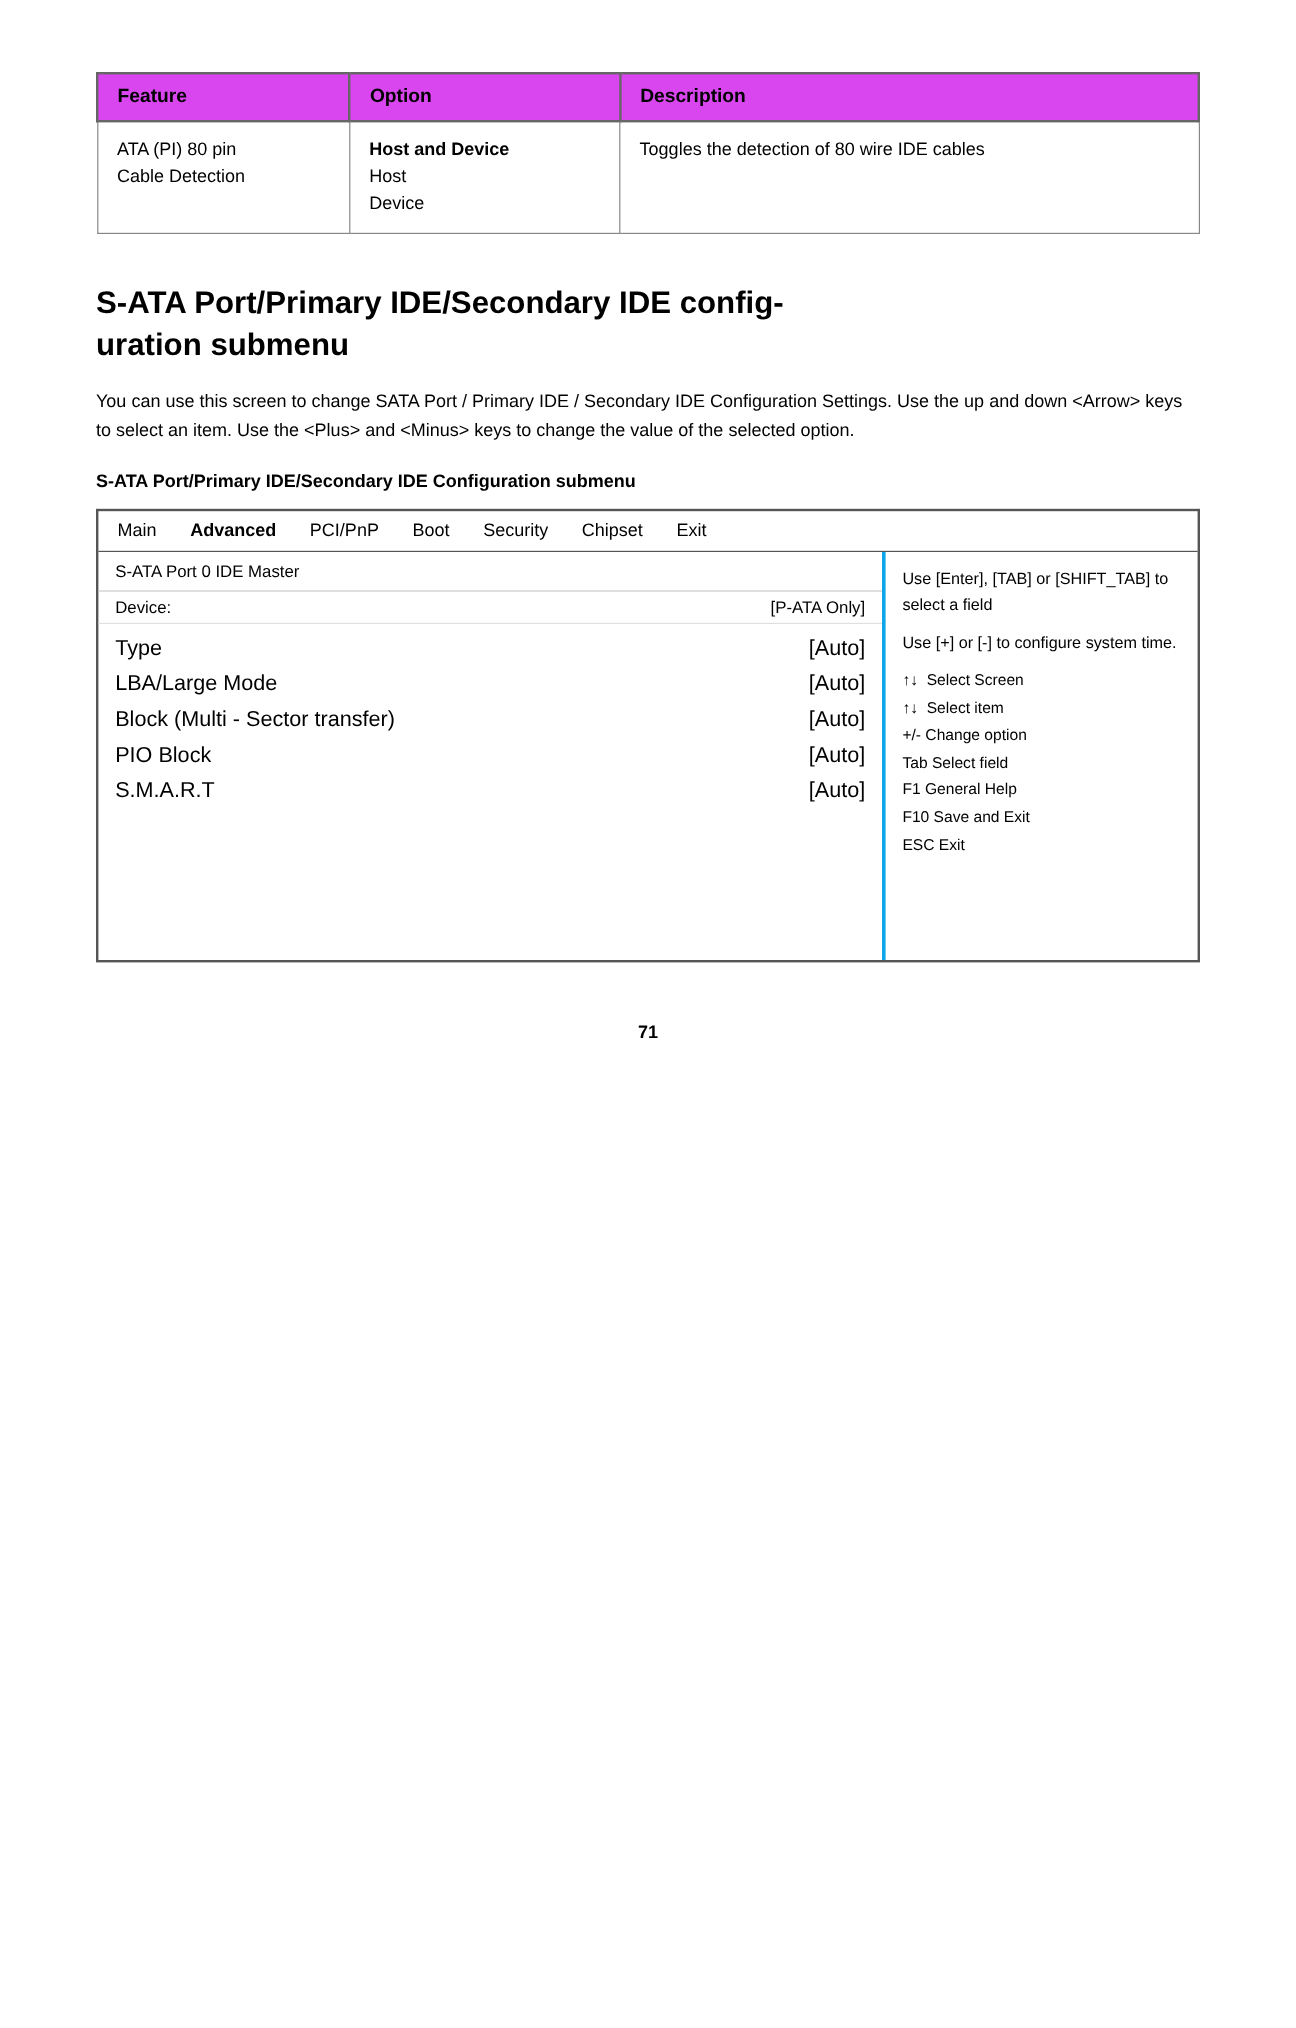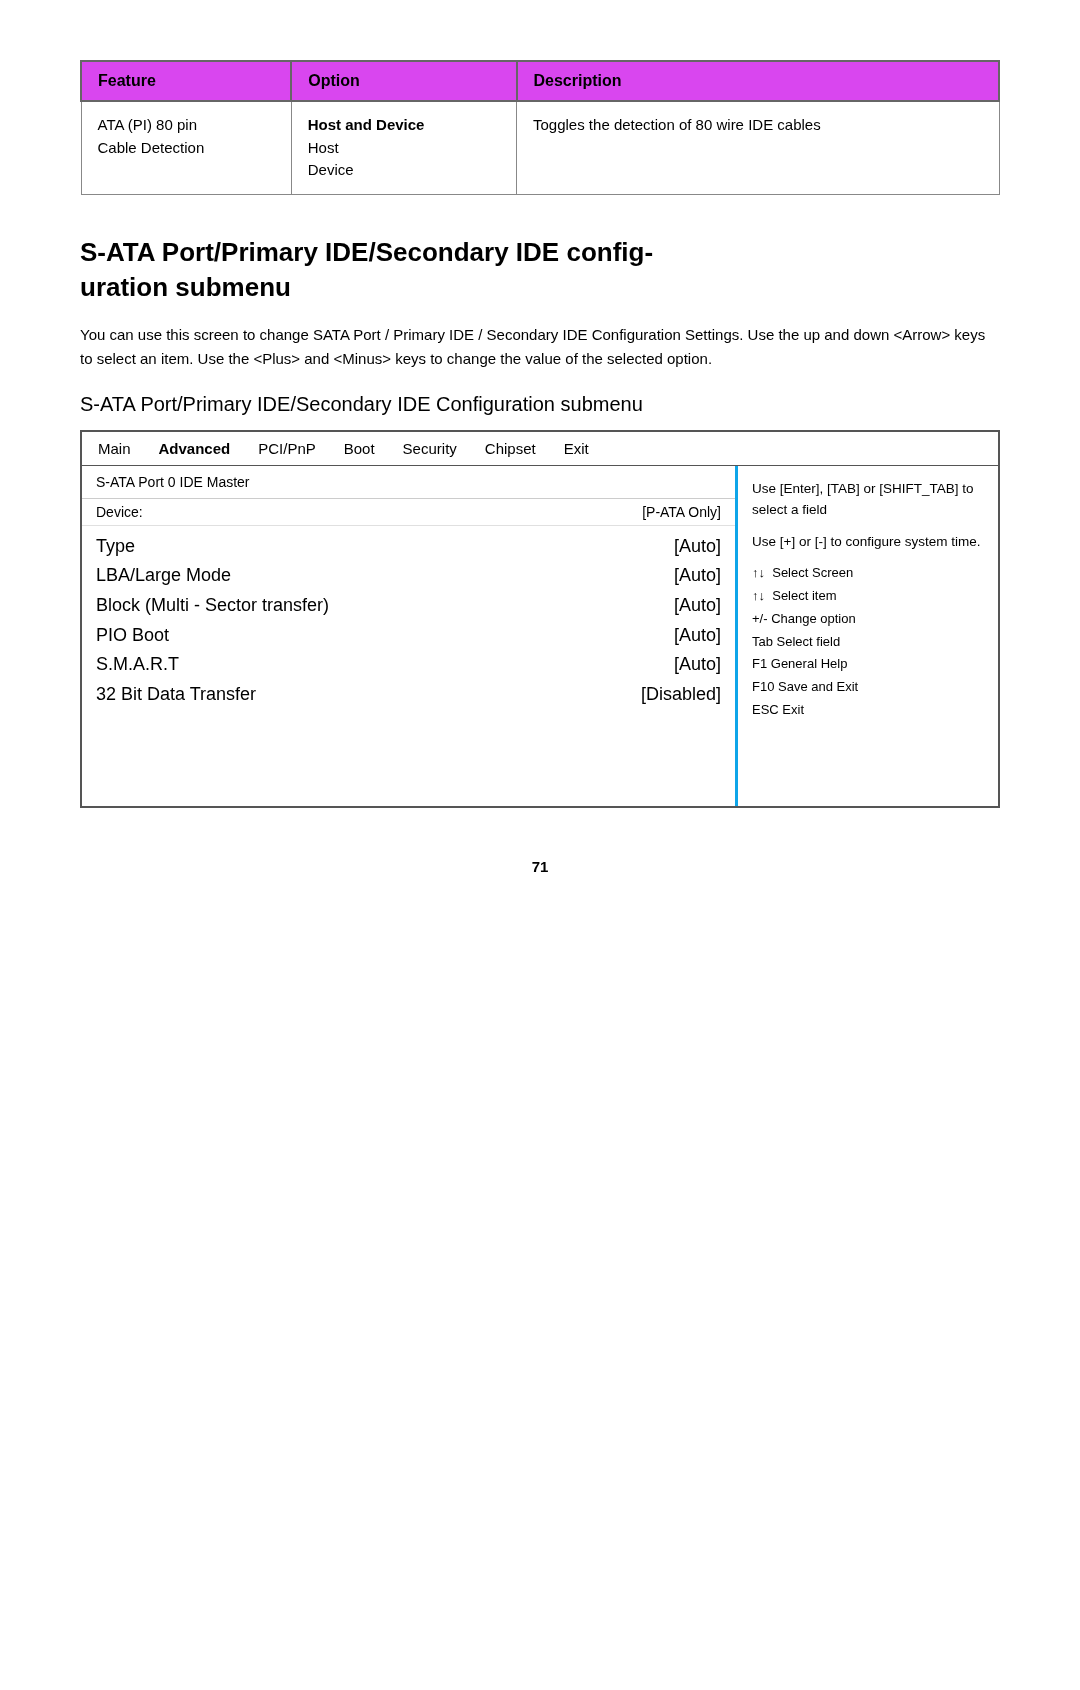--- a/index.html
+++ b/index.html
@@ -43,22 +43,22 @@
       line-height: 1.35;
     }
 
     .section-desc {
       font-size: 15px;
       line-height: 1.6;
       margin-bottom: 22px;
     }
 
     .subsection-title {
-      font-size: 20px;
-      font-weight: normal;
+      font-size: 15px;
+      font-weight: bold;
       margin-bottom: 14px;
     }
 
     
     .bios-box {
       border: 2px solid #555;
       width: 100%;
     }
 
     
@@ -195,30 +195,26 @@
         </div>
         <div class="bios-item-row">
           <span>LBA/Large Mode</span>
           <span>[Auto]</span>
         </div>
         <div class="bios-item-row">
           <span>Block (Multi - Sector transfer)</span>
           <span>[Auto]</span>
         </div>
         <div class="bios-item-row">
-          <span>PIO Boot</span>
+          <span>PIO Block</span>
           <span>[Auto]</span>
         </div>
         <div class="bios-item-row">
           <span>S.M.A.R.T</span>
           <span>[Auto]</span>
-        </div>
-        <div class="bios-item-row">
-          <span>32 Bit Data Transfer</span>
-          <span>[Disabled]</span>
         </div>
       </div>
     </div>
 
     <div class="bios-right">
       <p>Use [Enter], [TAB] or [SHIFT_TAB] to select a field</p>
       <p>Use [+] or [-] to configure system time.</p>
       <div class="key-list">
         <div>↑↓&nbsp; Select Screen</div>
         <div>↑↓&nbsp; Select item</div>

